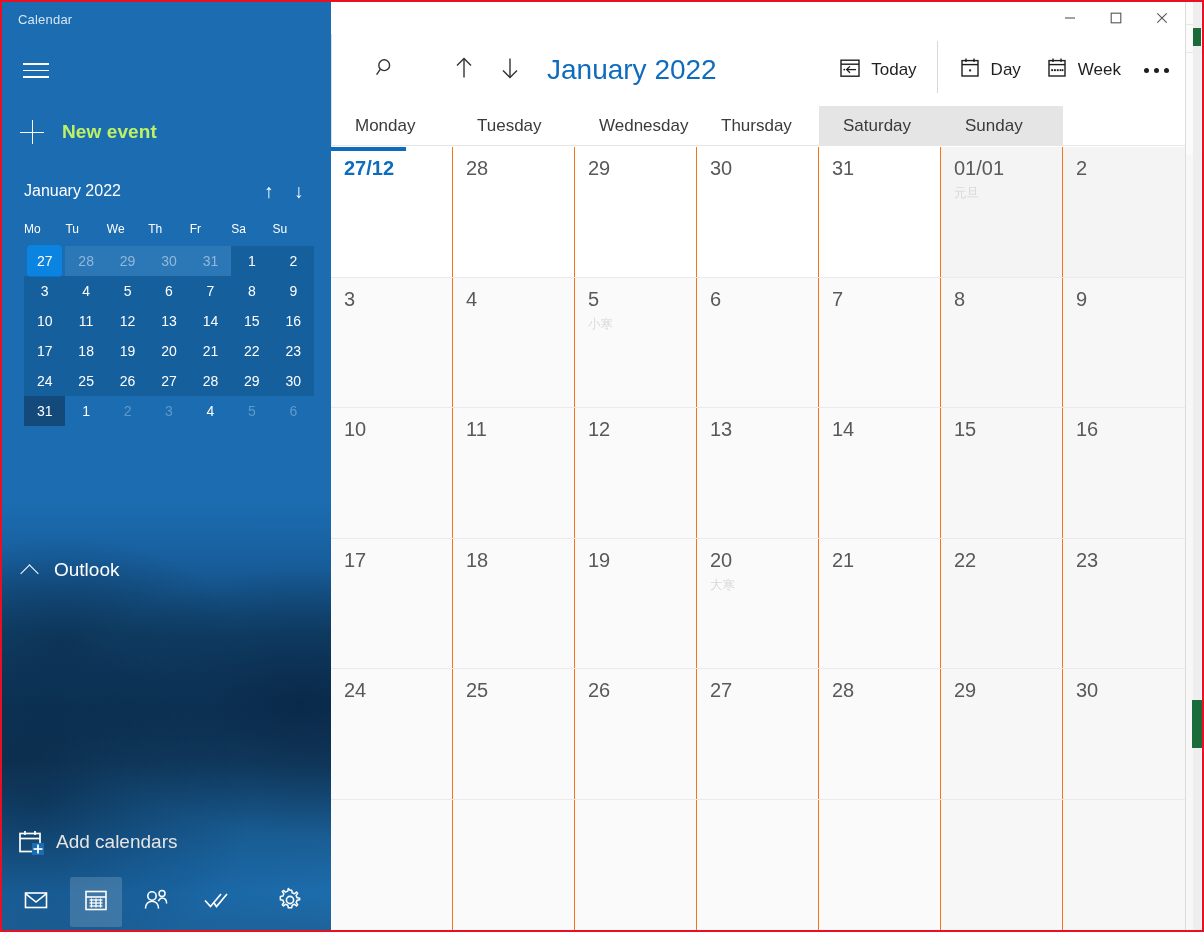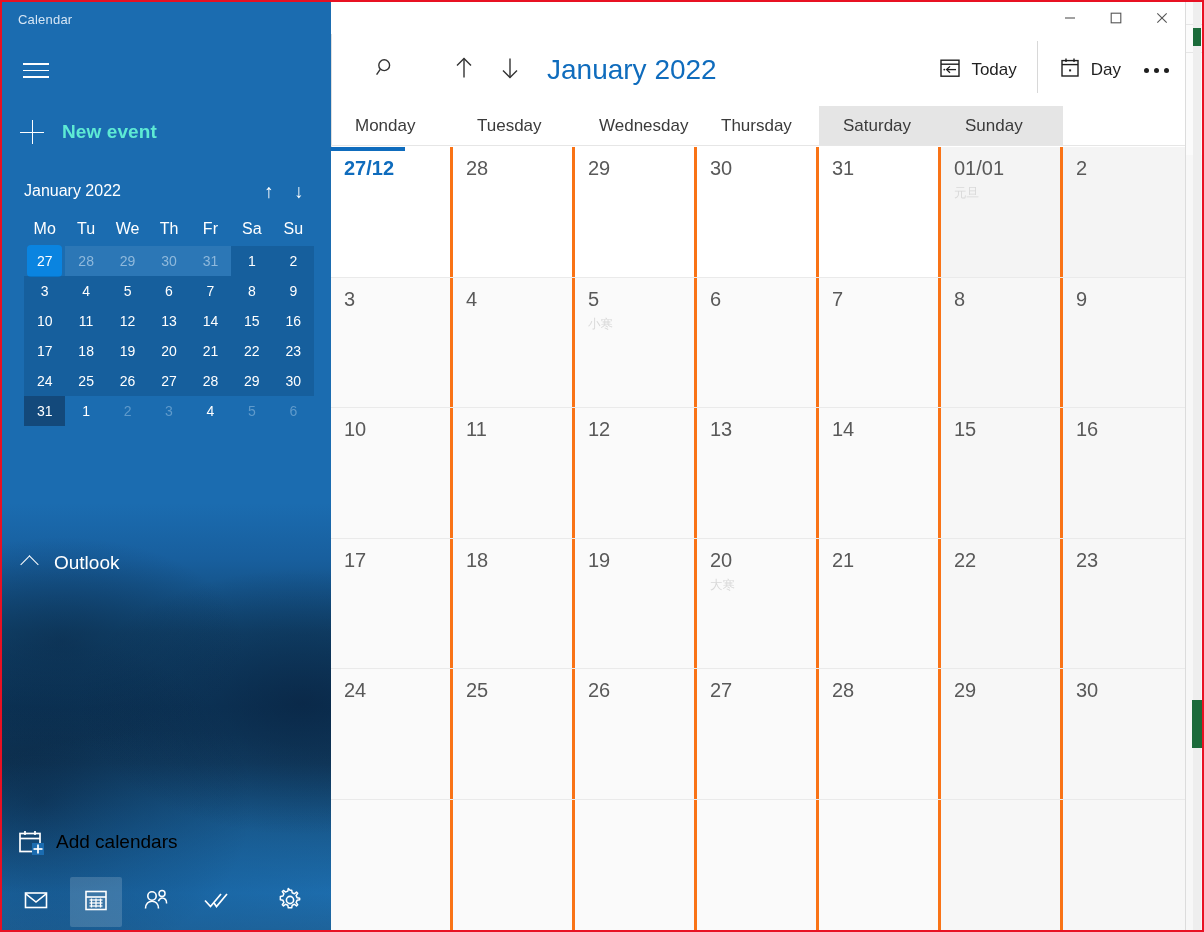--- a/index.html
+++ b/index.html
@@ -117,34 +117,34 @@
   }
   .new-event .plus {
     width: 32px; height: 32px; position: relative; margin-right: 14px;
   }
   .new-event .plus::before,
   .new-event .plus::after {
     content: ''; position: absolute; background: #fff;
   }
   .new-event .plus::before { left: 4px; top: 15.5px; width: 24px; height: 1.6px; }
   .new-event .plus::after  { top: 4px; left: 15.5px; height: 24px; width: 1.6px; }
-  .new-event .ne-label { font-size: 19px; color: #5eead4; font-weight: 700; letter-spacing: .1px; }
+  .new-event .ne-label { font-size: 19px; color: #bef264; font-weight: 700; letter-spacing: .1px; }
 
   
   .mini { position: absolute; left: 22px; top: 172px; width: 290px; }
   .mini-head { display: flex; align-items: center; height: 34px; }
   .mini-title { font-size: 16px; color: #ffffff; flex: 1; }
   .mini-nav {
     width: 30px; height: 30px; color: #fff;
     display: flex; align-items: center; justify-content: center;
     font-size: 19px; line-height: 1; cursor: pointer;
   }
   .mini-dow { display: grid; grid-template-columns: repeat(7, 1fr); margin-top: 8px; }
   .mini-dow div {
-    text-align: center; font-size: 16px; color: #ffffff; height: 26px; line-height: 26px;
+    font-size: 12px; color: #ffffff; height: 26px; line-height: 26px;
   }
   .mini-grid { display: grid; grid-template-columns: repeat(7, 1fr); margin-top: 4px; }
   .mini-cell {
     height: 30px; display: flex; align-items: center; justify-content: center;
     font-size: 14px; color: #ffffff; position: relative; cursor: pointer;
   }
   .mini-cell .d {
     position: relative; z-index: 2;
     width: 100%; height: 100%;
     display: flex; align-items: center; justify-content: center;
@@ -164,41 +164,41 @@
     background: #0a84e0; border-radius: 4px;
   }
   .mini-cell.sel .d { color: #ffffff; font-weight: 400; }
   .mini-cell.selbox::before {
     content: ''; position: absolute; left: 0; top: 0; right: 0; bottom: 0;
     background: rgba(12,45,80,0.55);
   }
 
   
   .outlook-row {
-    position: absolute; left: 16px; top: 534px;
-    display: flex; align-items: flex-end; height: 38px; cursor: pointer;
+    position: absolute; left: 16px; top: 549px;
+    display: flex; align-items: center; height: 38px; cursor: pointer;
   }
   .chev-up {
     width: 26px; height: 26px; position: relative; margin-right: 10px;
   }
   .chev-up::before {
     content: ''; position: absolute; left: 5px; top: 10px;
     width: 12px; height: 12px;
     border-left: 1.6px solid #fff; border-top: 1.6px solid #fff;
     transform: rotate(45deg);
   }
   .outlook-label { font-size: 19px; color: #ffffff; }
 
   
   .add-cal {
     position: absolute; left: 14px; top: 822px;
     display: flex; align-items: center; height: 36px; cursor: pointer;
   }
   .add-cal .ac-ico { width: 30px; height: 30px; margin-right: 10px; position: relative; }
-  .add-cal .ac-label { font-size: 19px; color: #000000; }
+  .add-cal .ac-label { font-size: 19px; color: #e5e5e5; }
 
   
   .bottom-nav {
     position: absolute; left: 8px; top: 874px;
     width: 316px; height: 52px;
     display: flex; align-items: center;
   }
   .nav-btn {
     width: 52px; height: 50px;
     display: flex; align-items: center; justify-content: center;
@@ -276,21 +276,21 @@
     display: grid; grid-template-rows: repeat(6, 1fr);
   }
   .week-row {
     display: grid; grid-template-columns: repeat(7, 1fr);
     border-bottom: 1px solid #eaeaea;
     position: relative;
   }
   .week-row:last-child { border-bottom: none; }
   .day-cell {
     position: relative;
-    border-right: 3px solid #f97316;
+    border-right: 1px solid #f97316;
     padding: 10px 0 0 13px;
     cursor: pointer;
     overflow: hidden;
   }
   .day-cell:last-child { border-right: none; }
   .day-cell.weekend { background: #fafafa; }
   .week-row.alt .day-cell { background: #fafafa; }
   .week-row.alt .day-cell.weekend { background: #f7f7f7; }
   .week-row.first .day-cell { background: #ffffff; }
   .week-row.first .day-cell.weekend { background: #f4f4f4; }
@@ -633,20 +633,38 @@
             <svg width="24" height="24" viewBox="0 0 24 24">
               <rect x="4" y="4.6" width="16" height="15.4" fill="none" stroke="#1f1f1f" stroke-width="1.4"></rect>
               <line x1="4" y1="8.6" x2="20" y2="8.6" stroke="#1f1f1f" stroke-width="1.4"></line>
               <line x1="8" y1="2.6" x2="8" y2="6" stroke="#1f1f1f" stroke-width="1.4"></line>
               <line x1="16" y1="2.6" x2="16" y2="6" stroke="#1f1f1f" stroke-width="1.4"></line>
               <rect x="11.1" y="13.4" width="2" height="2" fill="#1f1f1f"></rect>
             </svg>
           </span>
           <span class="lbl">Day</span>
         </div>
+        <div class="cmd-text-btn">
+          <span>
+            <svg width="24" height="24" viewBox="0 0 24 24">
+              <rect x="4" y="4.6" width="16" height="15.4" fill="none" stroke="#1f1f1f" stroke-width="1.4"></rect>
+              <line x1="4" y1="8.6" x2="20" y2="8.6" stroke="#1f1f1f" stroke-width="1.4"></line>
+              <line x1="8" y1="2.6" x2="8" y2="6" stroke="#1f1f1f" stroke-width="1.4"></line>
+              <line x1="16" y1="2.6" x2="16" y2="6" stroke="#1f1f1f" stroke-width="1.4"></line>
+              <g fill="#1f1f1f">
+                <rect x="6.2" y="13.2" width="1.9" height="1.9"></rect>
+                <rect x="9.0" y="13.2" width="1.9" height="1.9"></rect>
+                <rect x="11.8" y="13.2" width="1.9" height="1.9"></rect>
+                <rect x="14.6" y="13.2" width="1.9" height="1.9"></rect>
+                <rect x="17.0" y="13.2" width="1.4" height="1.9"></rect>
+              </g>
+            </svg>
+          </span>
+          <span class="lbl">Week</span>
+        </div>
         <div class="ellipsis-btn">
           <span class="dot"></span>
           <span class="dot"></span>
           <span class="dot"></span>
         </div>
       </div>
     </div>
 
     <div class="dow-header" id="dow-header">
         <div>Monday</div>

